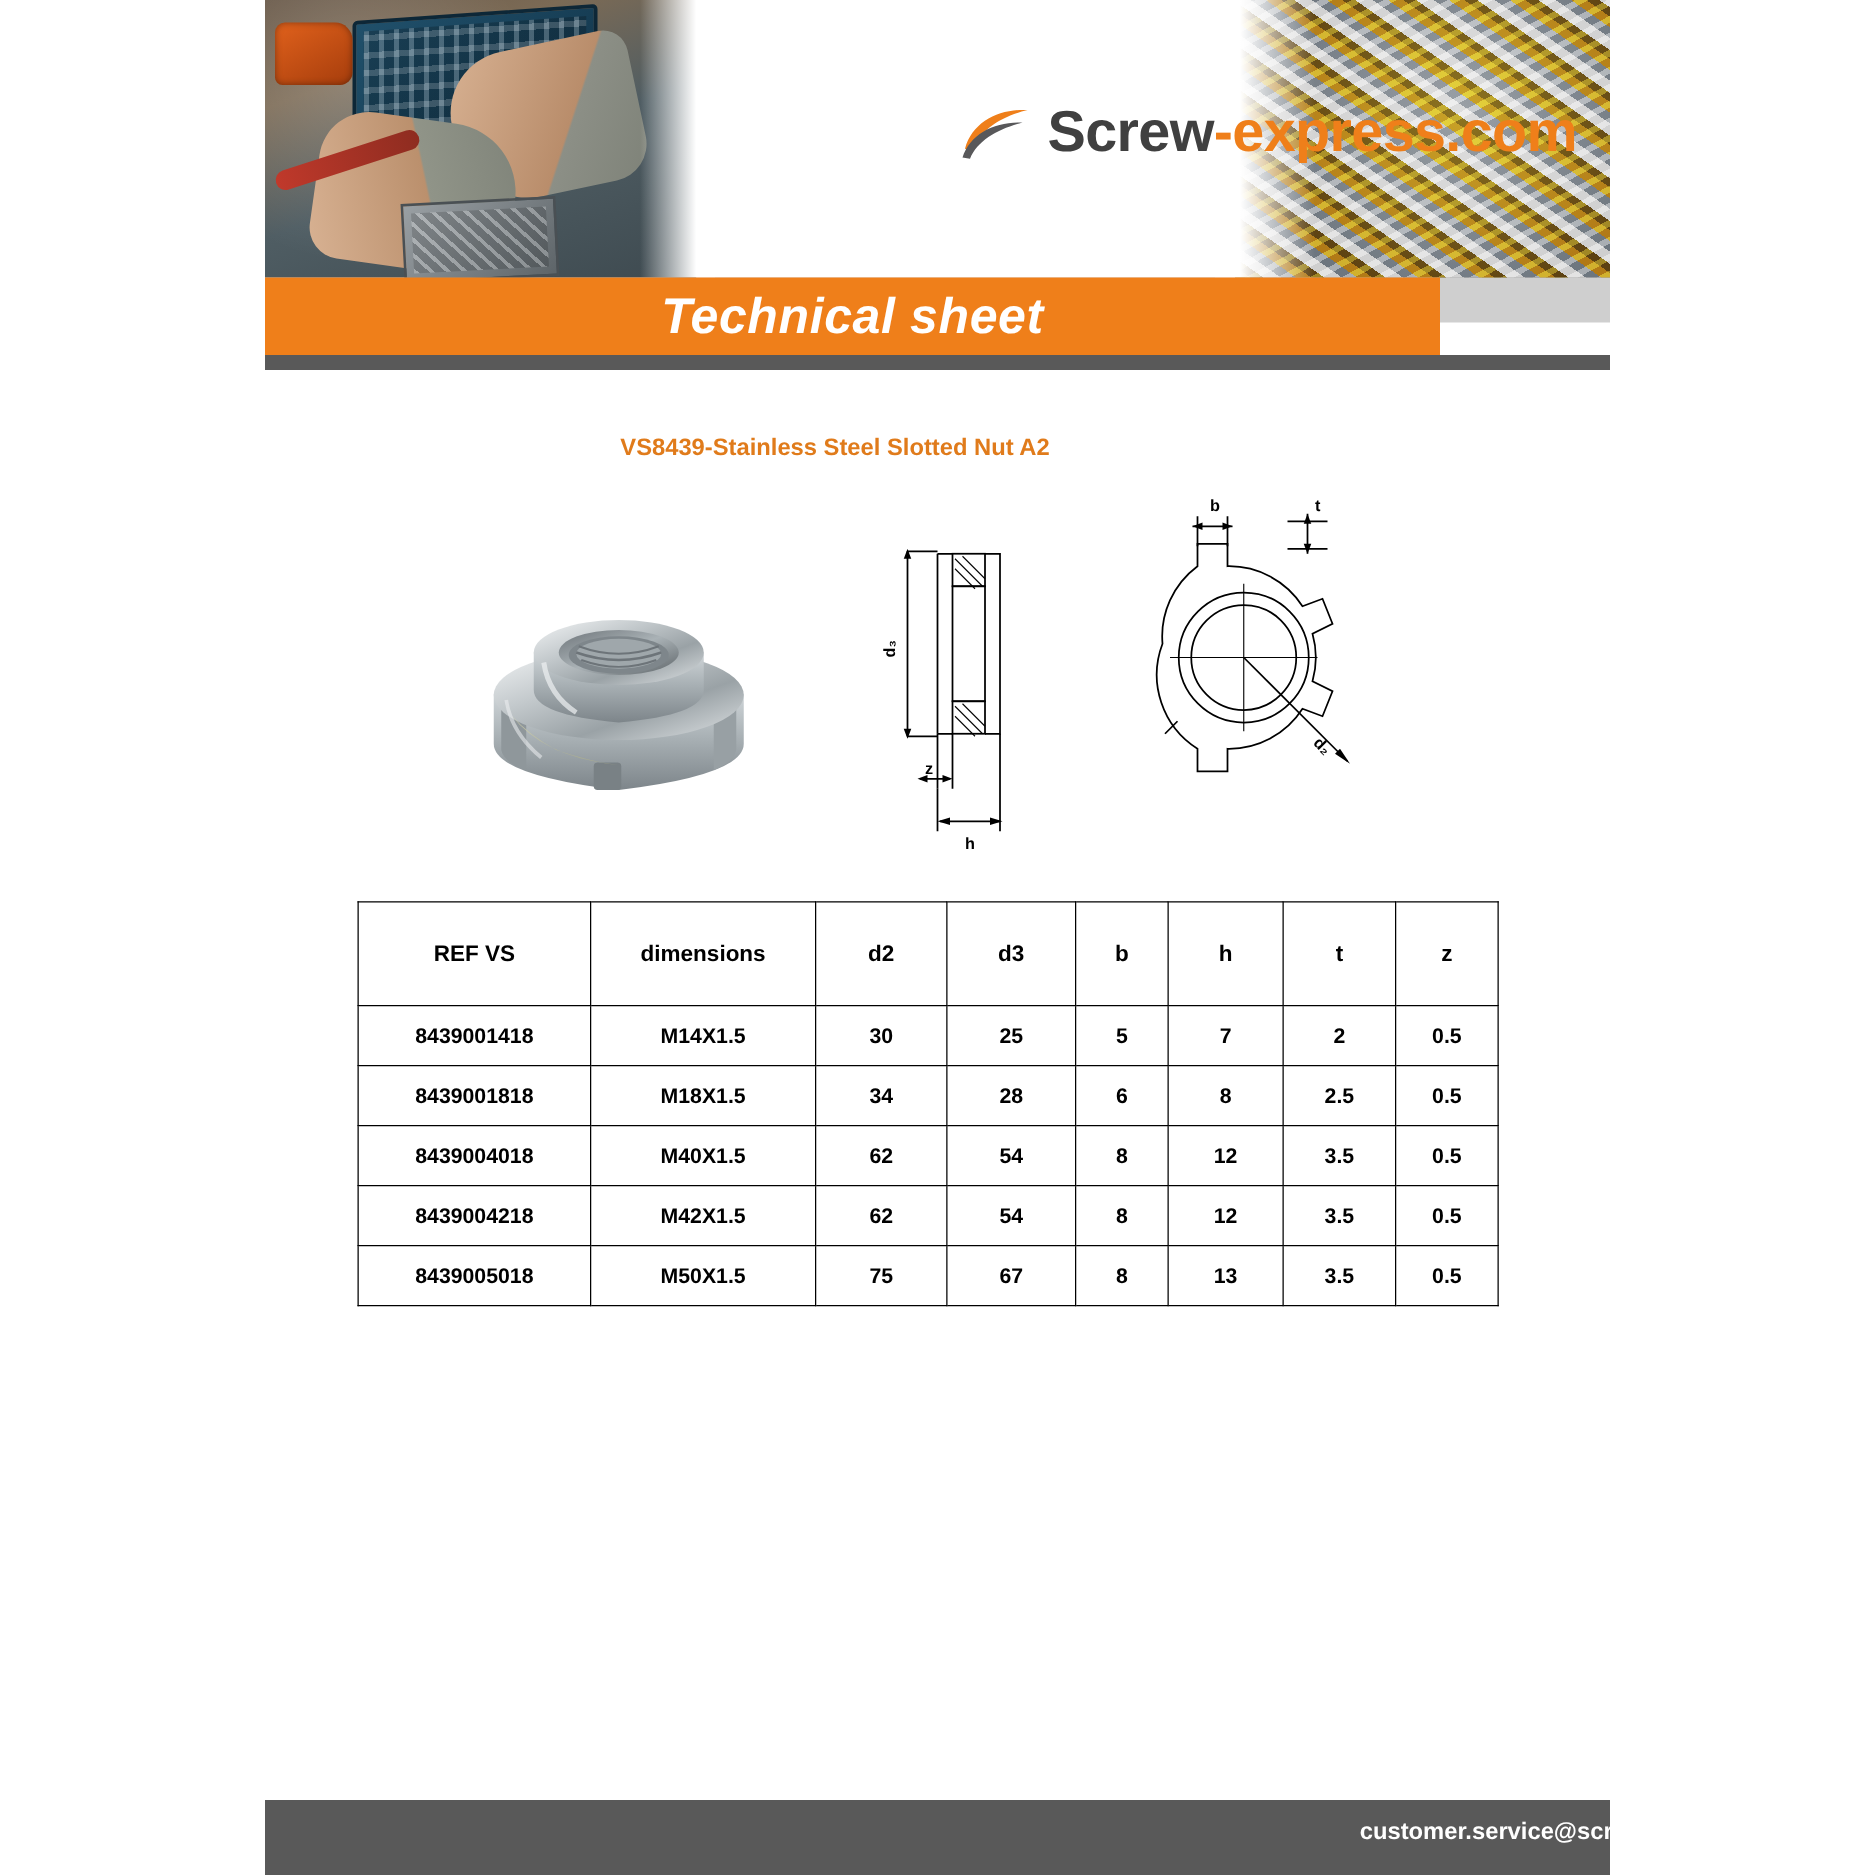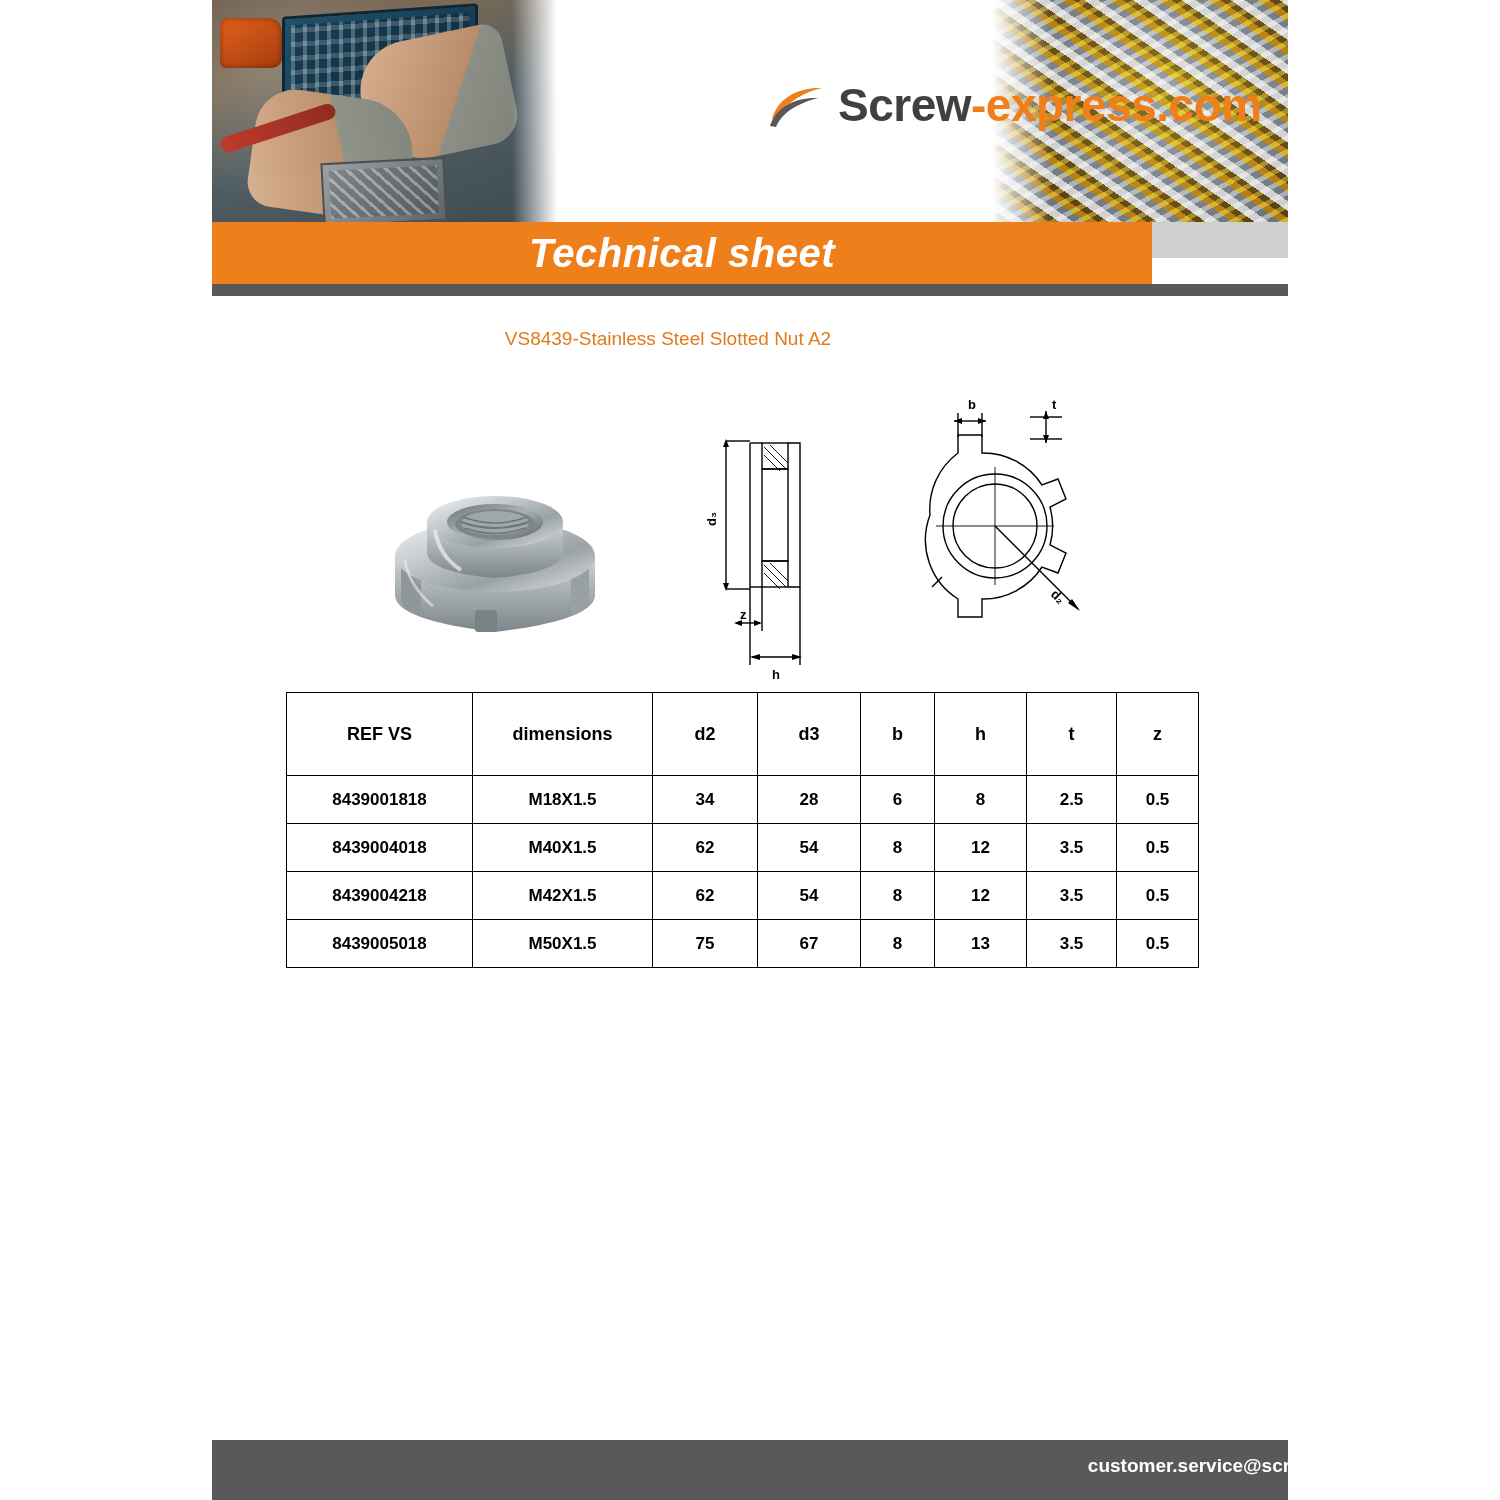--- a/index.html
+++ b/index.html
@@ -182,26 +182,26 @@
   .grey-strip-left {
     position: absolute;
     left: 212px; top: 284px;
     width: 1076px; height: 12px;
     background: #595959;
   }
 
   
   .product-title {
     position: absolute;
-    left: 0; top: 328px;
+    left: 0; top: 348px;
     width: 1336px;
     text-align: center;
     font-size: 19px;
     color: #e07b1b;
-    font-weight: normal;
+    font-weight: bold;
   }
 
   
   .photo-box {
     position: absolute;
     left: 370px;
     top: 440px;
     width: 250px;
     height: 220px;
   }
@@ -217,21 +217,21 @@
     left: 690px;
     top: 395px;
     width: 420px;
     height: 310px;
   }
 
   
   .tbl-wrap {
     position: absolute;
     left: 286px;
-    top: 692px;
+    top: 721px;
     width: 912px;
   }
   table.specs {
     border-collapse: collapse;
     width: 912px;
     table-layout: fixed;
   }
   table.specs th, table.specs td {
     border: 1px solid #000000;
     text-align: center;
@@ -469,20 +469,30 @@
           <th>dimensions</th>
           <th>d2</th>
           <th>d3</th>
           <th>b</th>
           <th>h</th>
           <th>t</th>
           <th>z</th>
         </tr>
       </thead>
       <tbody>
+        <tr>
+            <td>8439001418</td>
+            <td>M14X1.5</td>
+            <td>30</td>
+            <td>25</td>
+            <td>5</td>
+            <td>7</td>
+            <td>2</td>
+            <td>0.5</td>
+          </tr>
         <tr>
             <td>8439001818</td>
             <td>M18X1.5</td>
             <td>34</td>
             <td>28</td>
             <td>6</td>
             <td>8</td>
             <td>2.5</td>
             <td>0.5</td>
           </tr>

